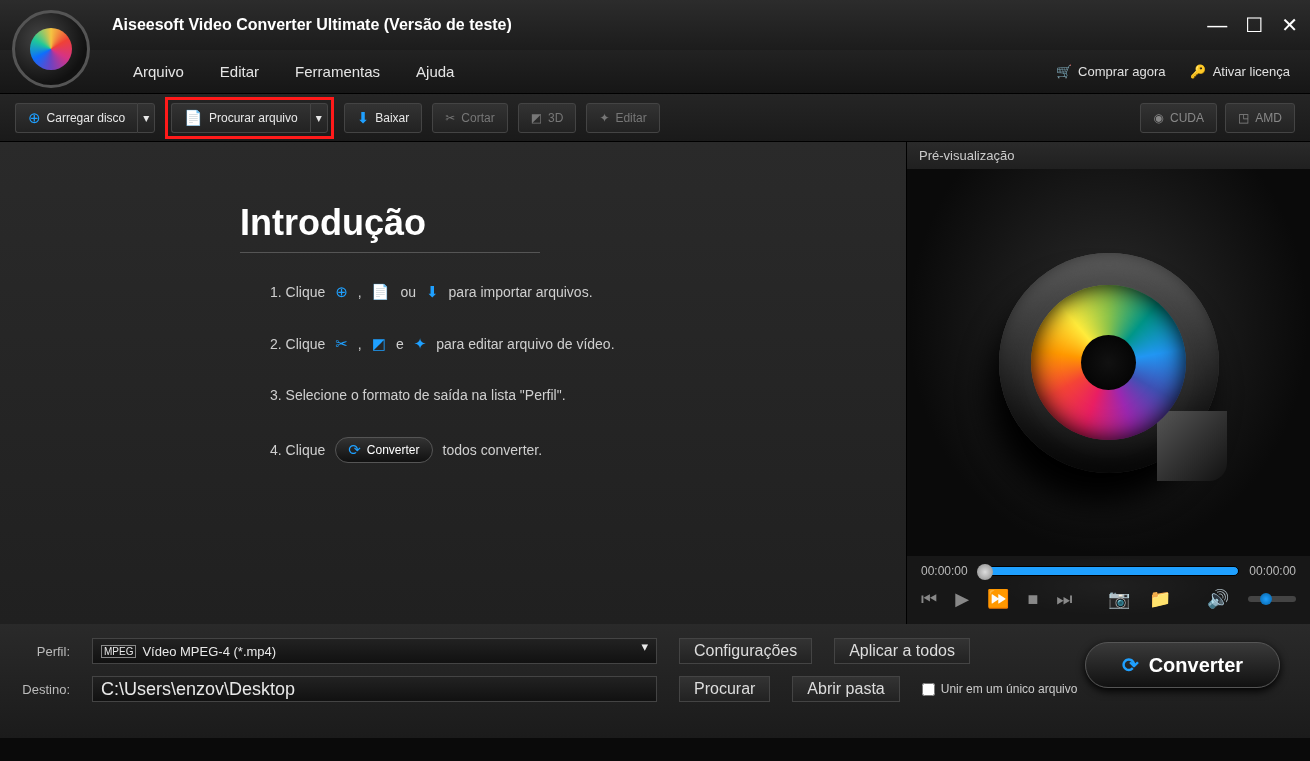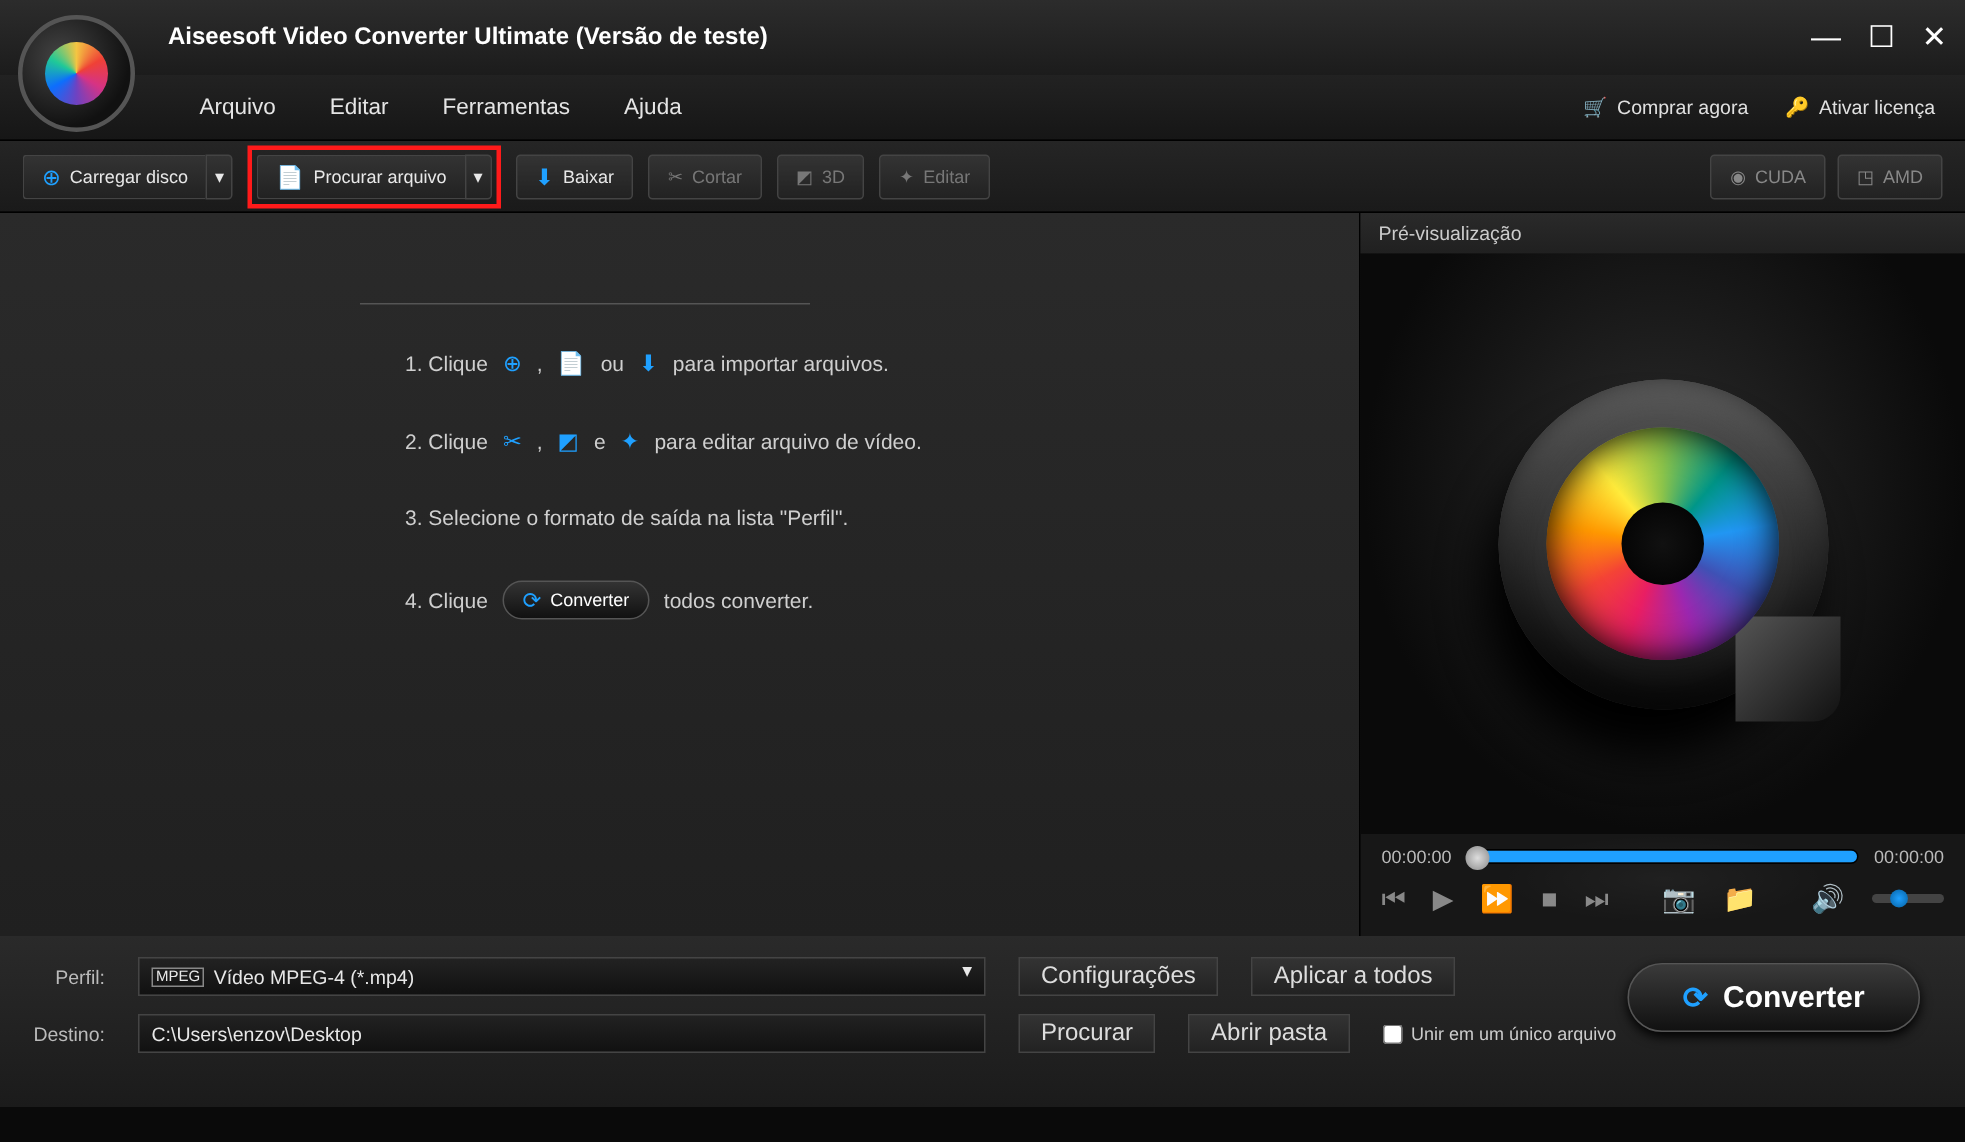--- a/index.html
+++ b/index.html
@@ -70,21 +70,21 @@
 .vol-track{ width:70px; height:6px; background:#444; border-radius:3px; position:relative;}
 .vol-track::after{ content:""; position:absolute; left:12px; top:-3px; width:12px;height:12px;border-radius:50%;
   background:radial-gradient(#1fa0ff,#0560a0);}
 
 .bottom-panel{ background:linear-gradient(#2a2a2a,#1b1b1b); padding:14px 18px 24px; }
 .row{ display:flex; align-items:center; gap:22px; margin-bottom:12px;}
 .field-label{ color:#bbb; font-size:13px; width:52px; text-align:right;}
 .select-box{ flex:0 0 565px; height:26px; background:linear-gradient(#222,#111); border:1px solid #444;
   display:flex; padding:0 8px; color:#e8e8e8; font-size:13px; justify-content:space-between;}
 .path-box{ flex:0 0 565px; height:26px; background:linear-gradient(#222,#111); border:1px solid #444;
-  padding:0 8px; color:#e8e8e8; font-size:13px; display:flex; align-items:center;}
+  padding:0 8px; color:#e8e8e8; font-size:18px; display:flex; align-items:center;}
 .panel-btn{ height:26px; padding:0 14px; background:linear-gradient(#333,#222); border:1px solid #444;
   color:#ddd; font-size:16px; display:inline-flex; align-items:center; cursor:pointer;}
 .merge-check{ display:flex; align-items:center; gap:6px; color:#ccc; font-size:12px;}
 .convert-big{ position:absolute; right:30px; bottom:50px; width:195px; height:46px; border-radius:23px;
   background:linear-gradient(#3a3a3a,#111); border:1px solid #555; color:#fff; font-size:20px; font-weight:bold;
   display:flex; align-items:center; justify-content:center; gap:10px; cursor:pointer;
   box-shadow:0 3px 8px #000;}
 .convert-big .sync{ color:#1fa0ff; font-size:20px;}
 .bottom-wrapper{ position:relative;}
 </style>
@@ -164,20 +164,21 @@
     </div>
     <div class="tb-btn">
       <span>◳</span>
       <span>AMD</span>
     </div>
   </div>
 </div>
 
 <div class="main-area">
   <div class="left-pane">
+    <div class="intro-title">Introdução</div>
     <hr class="intro-hr">
     <div class="intro-step">
       <span>1. Clique</span>
       <span class="ic">⊕</span>
         <span>,</span>
       <span class="ic">📄</span>
       <span>ou</span>
       <span class="ic">⬇</span>
       <span>para importar arquivos.</span>
     </div>

